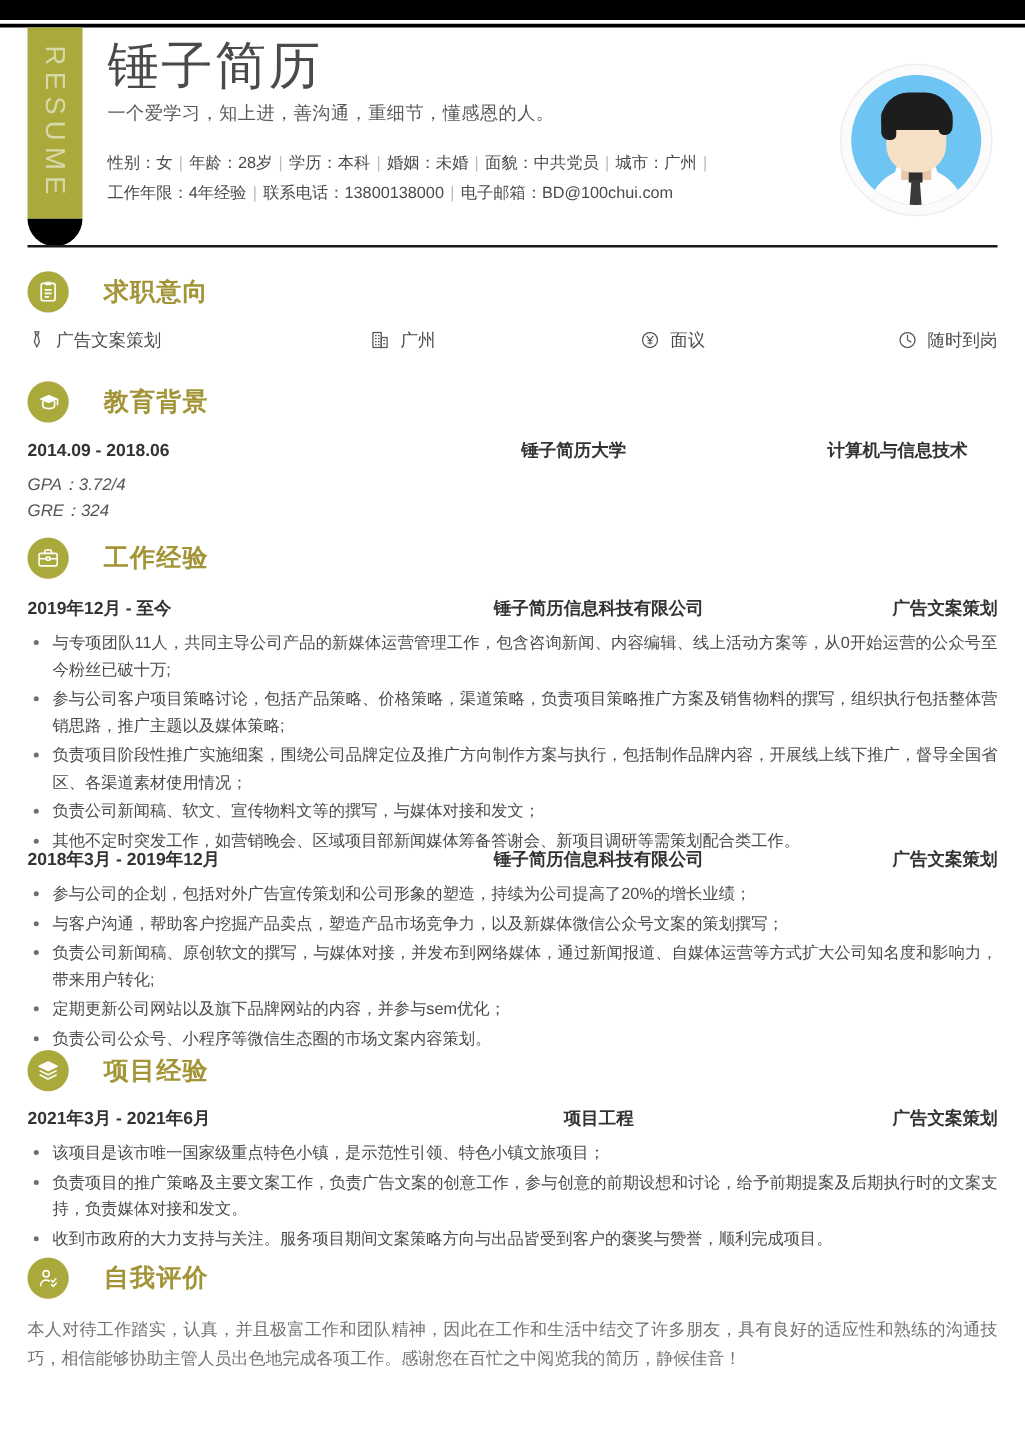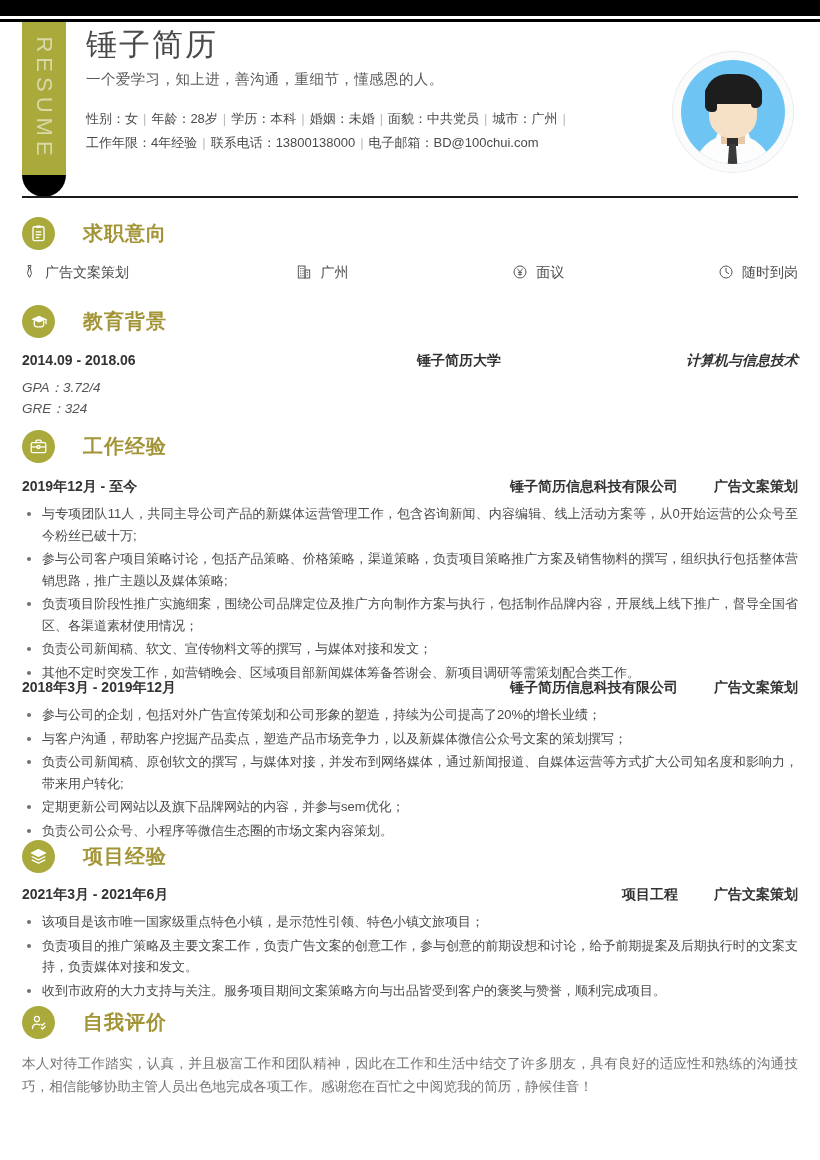--- a/index.html
+++ b/index.html
@@ -77,27 +77,26 @@
     width: 776px; height: 2px;
     background: #1b1b1b;
   }
 
   .head-main {
     position: absolute;
     left: 86px; top: 8px;
     width: 560px;
   }
   .name {
-    font-size: 31px;
+    font-size: 41px;
     color: #4a4a4a;
     letter-spacing: 2px;
     margin: 0 0 6px 0;
     font-weight: normal;
     line-height: 1.1;
-    font-family: Liberation Mono, monospace;
   }
   .tagline {
     font-size: 14.5px;
     color: #5a5a5a;
     margin: 0 0 18px 0;
     letter-spacing: 0.4px;
   }
   .meta-line {
     font-size: 13px;
     color: #4a4a4a;
@@ -248,24 +247,24 @@
     width: 776px;
   }
   .entry-head {
     display: flex;
     font-size: 14px;
     font-weight: bold;
     color: #333;
     margin-bottom: 7px;
   }
   .eh-date { width: 258px; }
-  .eh-org  { flex: 1; text-align: right; }
+  .eh-org  { flex: 1; text-align: center; }
   .eh-role { width: 120px; text-align: right; }
   .eh-org-edu { flex: 1; text-align: center; }
-  .eh-role-edu { width: 160px; text-align: right; font-style: italic; }
+  .eh-role-edu { width: 160px; text-align: center; }
 
   .sub-line {
     font-size: 13.5px;
     color: #555;
     line-height: 21px;
     font-style: italic;
   }
 
   ul.bullets {
     list-style: none;

